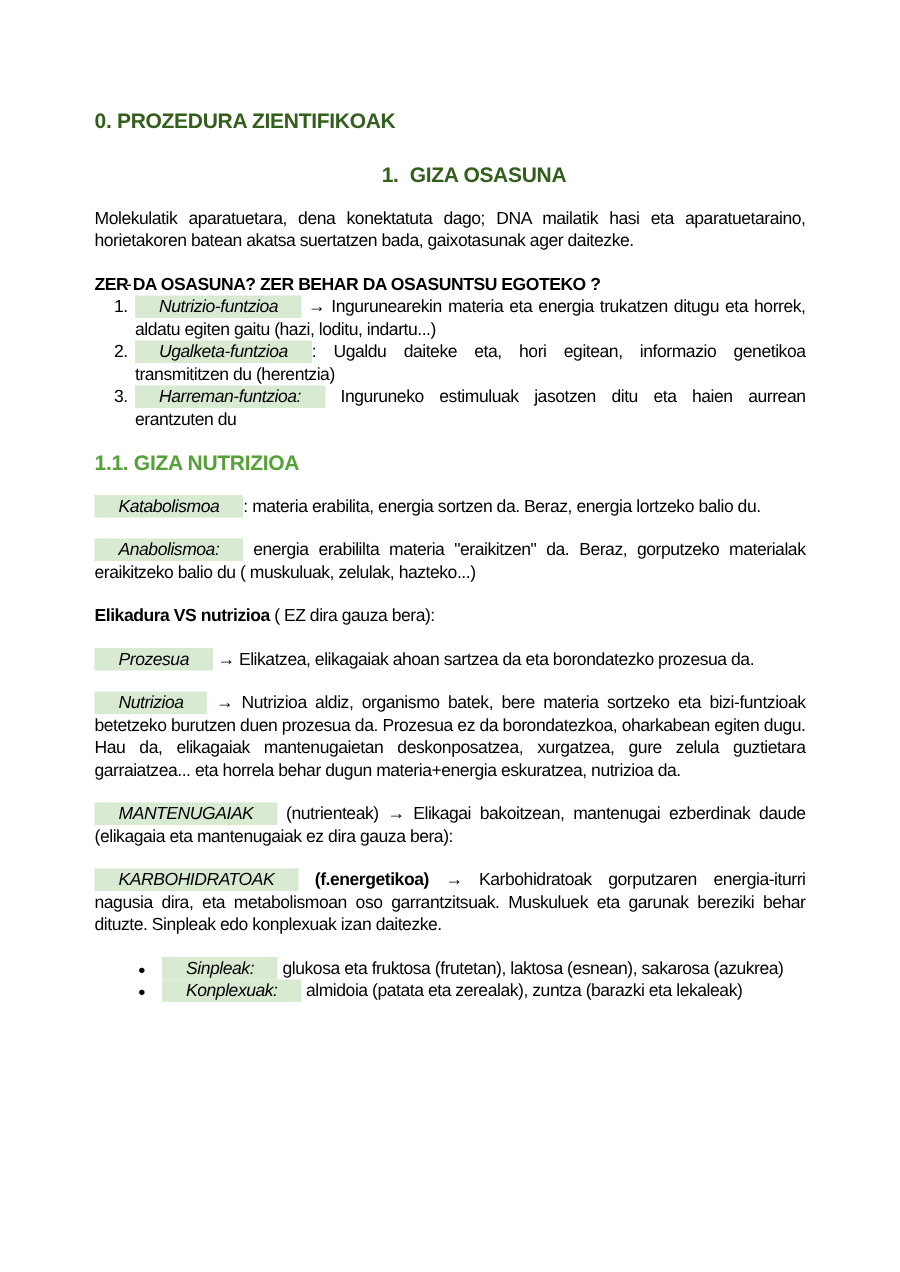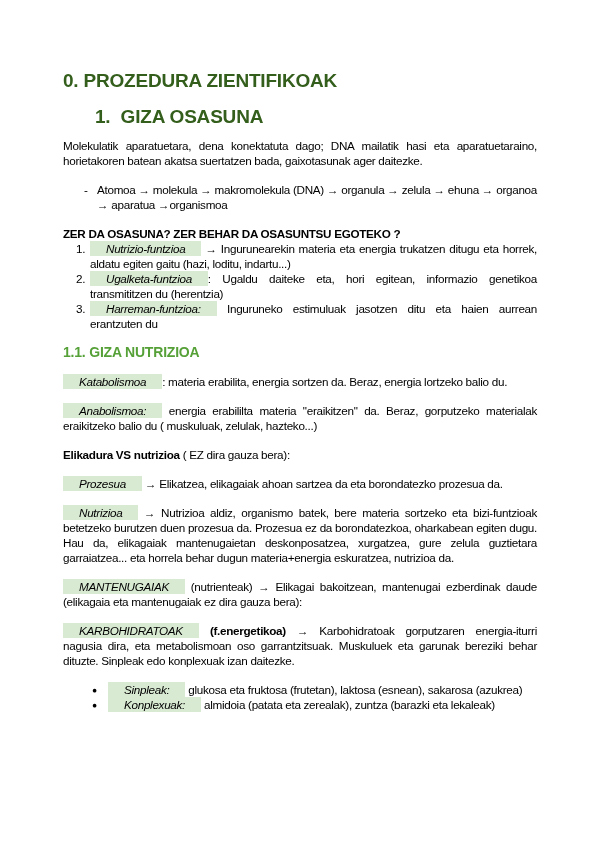--- a/index.html
+++ b/index.html
@@ -20,45 +20,45 @@
     letter-spacing:-0.3px;
     line-height:15px;
   }
   .block { margin-top:14px; text-align:justify; }
   .block:first-child { margin-top:0; }
   .block.tight { margin-top:0; }
 
   .h1, .h2, .h3 {
     font-weight:bold;
     text-align:left;
-    font-size:19px;
+    font-size:14px;
     letter-spacing:-0.2px;
     color:var(--h-dark,#335e1b);
   }
-  .h2 { margin-left:32px; margin-top:21px; }
+  .h2 { margin-left:32px; margin-top:21px;text-align:center; }
   .h3 { font-size:14px; color:var(--h-green,#55a037); }
 
   .li { position:relative; }
   .li .marker { position:absolute; top:0; }
   .dash   { padding-left:34px; } .dash .marker   { left:21px; }
   .num    { padding-left:27px; } .num .marker    { left:13px; }
   .bullet { padding-left:45px; } .bullet .marker { left:29px; font-size:8.5px; top:1px; }
 
   .hl { background:var(--hl,#d9ead3); padding:1px 16px;font-style:italic; }
   .b  { font-weight:bold; }
 </style>
 </head>
 <body>
 
 <div class="page">
   <div class="doc" id="doc">
       <div class="block h1">0. PROZEDURA ZIENTIFIKOAK</div>
       <div class="block h2">1.&nbsp; GIZA OSASUNA</div>
       <div class="block p"><span class="">Molekulatik aparatuetara, dena konektatuta dago; DNA mailatik hasi eta aparatuetaraino, horietakoren batean akatsa suertatzen bada, gaixotasunak ager daitezke.</span></div>
-      <div class="block dash li"><span class="marker">-</span><span class="">Atomoa → molekula → makromolekula (DNA) → organula → zelula → ehuna → organoa → aparatua →organismoa</span></div>
+      <div class="block dash li"><span class="marker">-</span></div>
       <div class="block p"><span class="b ">ZER DA OSASUNA? ZER BEHAR DA OSASUNTSU EGOTEKO ?</span></div>
       <div class="block num tight li"><span class="marker">1.</span><span class="hl">Nutrizio-funtzioa</span><span class=""> → Ingurunearekin materia eta energia trukatzen ditugu eta horrek, aldatu egiten gaitu (hazi, loditu, indartu...)</span></div>
       <div class="block num tight li"><span class="marker">2.</span><span class="hl">Ugalketa-funtzioa</span><span class="">: Ugaldu daiteke eta, hori egitean, informazio genetikoa transmititzen du (herentzia)</span></div>
       <div class="block num tight li"><span class="marker">3.</span><span class="hl">Harreman-funtzioa:</span><span class=""> Inguruneko estimuluak jasotzen ditu eta haien aurrean erantzuten du</span></div>
       <div class="block h3">1.1. GIZA NUTRIZIOA</div>
       <div class="block p"><span class="hl">Katabolismoa</span><span class="">: materia erabilita, energia sortzen da. Beraz, energia lortzeko balio du.</span></div>
       <div class="block p"><span class="hl">Anabolismoa:</span><span class=""> energia erabililta materia "eraikitzen" da. Beraz, gorputzeko materialak eraikitzeko balio du ( muskuluak, zelulak, hazteko...)</span></div>
       <div class="block p"><span class="b ">Elikadura VS nutrizioa</span><span class=""> ( EZ dira gauza bera):</span></div>
       <div class="block p"><span class="hl">Prozesua</span><span class=""> → Elikatzea, elikagaiak ahoan sartzea da eta borondatezko prozesua da.</span></div>
       <div class="block p"><span class="hl">Nutrizioa</span><span class=""> → Nutrizioa aldiz, organismo batek, bere materia sortzeko eta bizi-funtzioak betetzeko burutzen duen prozesua da. Prozesua ez da borondatezkoa, oharkabean egiten dugu. Hau da, elikagaiak mantenugaietan deskonposatzea, xurgatzea, gure zelula guztietara garraiatzea... eta horrela behar dugun materia+energia eskuratzea, nutrizioa da.</span></div>

